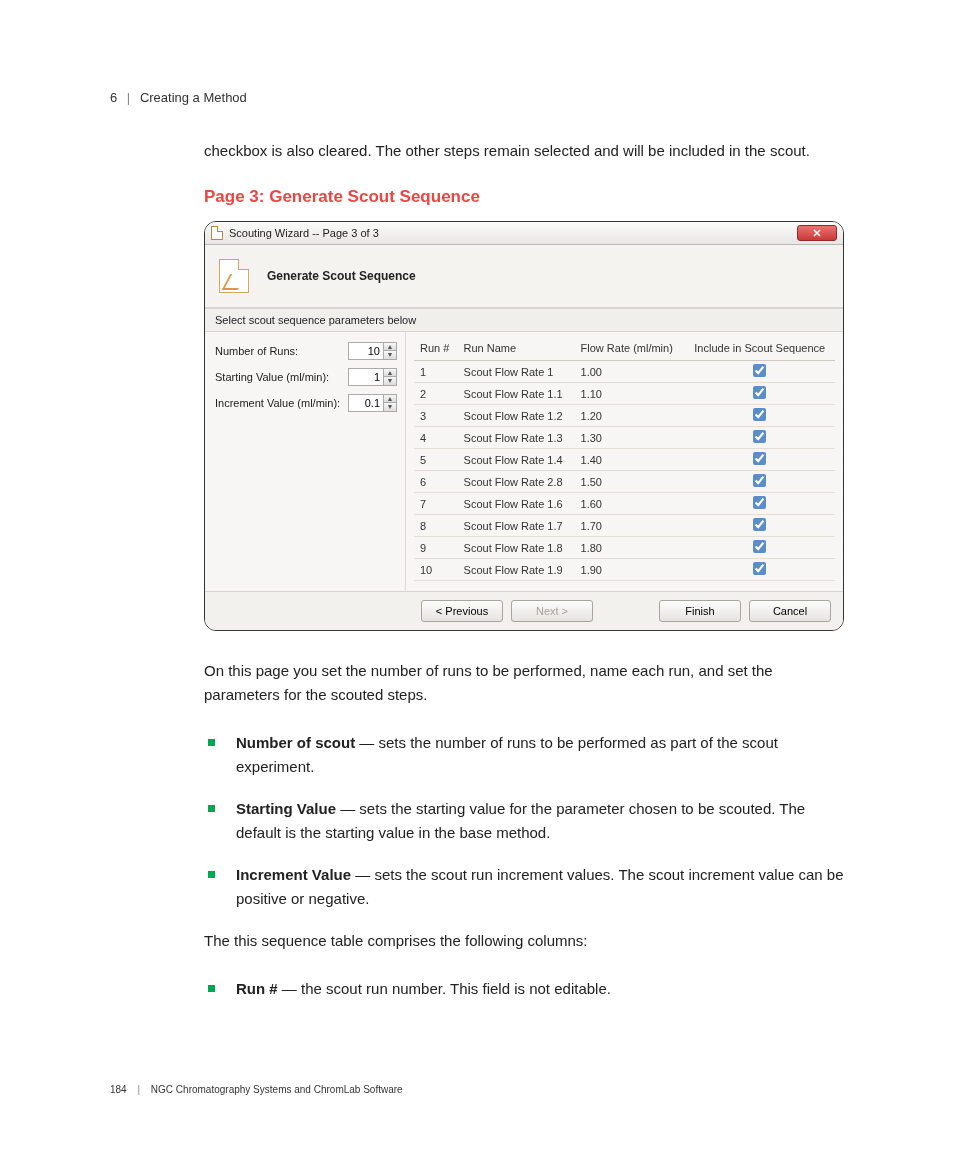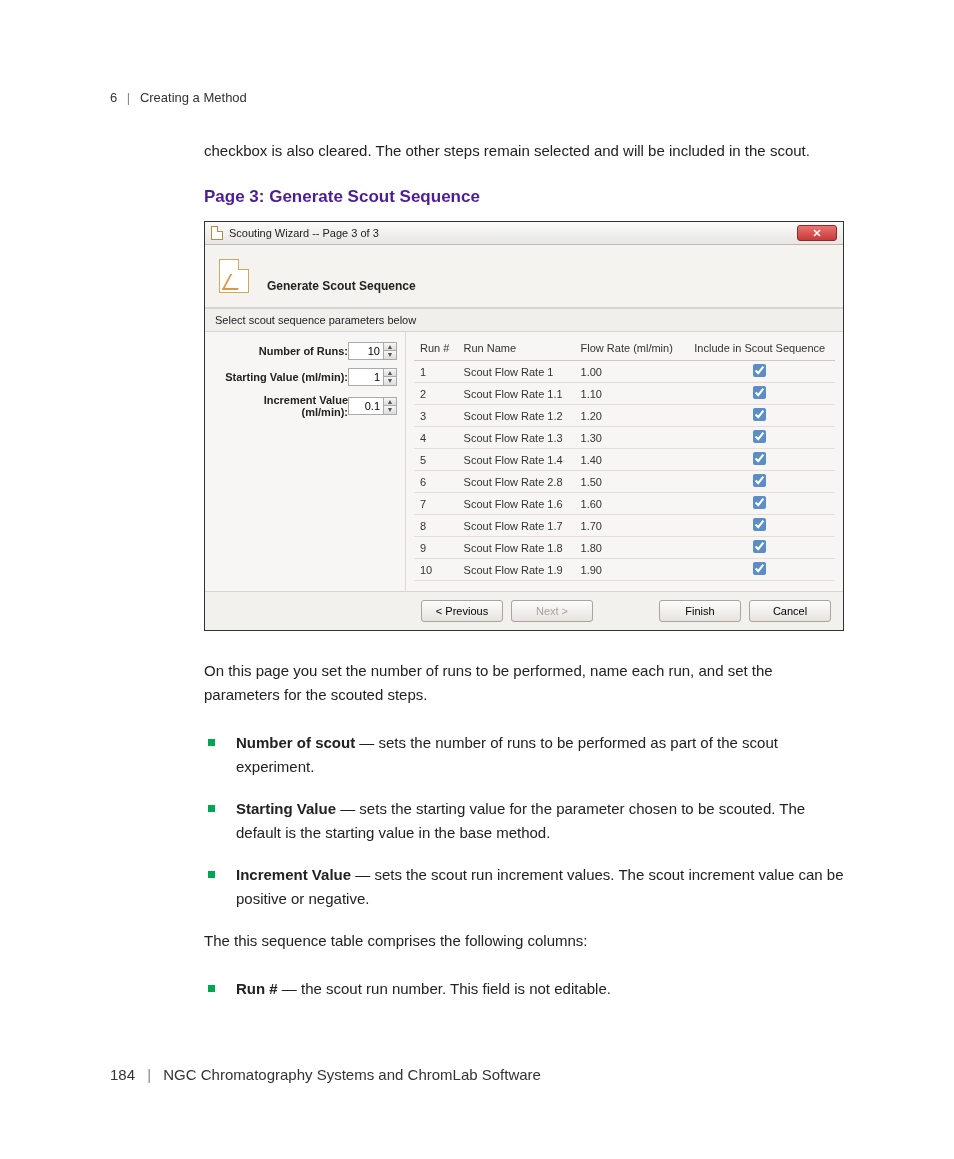--- a/index.html
+++ b/index.html
@@ -2,60 +2,60 @@
 <html><head>
 <meta charset="utf-8">
 <style>
   * { box-sizing: border-box; margin: 0; padding: 0; }
   body { font-family: Arial, Helvetica, sans-serif; background: #fff; color: #222; width: 954px; margin: 0 auto; }
   .page { padding: 90px 110px 92px 110px; position: relative; min-height: 1159px; }
   .running-head { font-size: 13px; color: #333; margin-bottom: 34px; }
   .running-head .sep { margin: 0 6px; color: #888; }
   .body-col { margin-left: 94px; }
   .para { font-size: 15px; line-height: 1.6; margin-bottom: 24px; }
-  .heading { font-size: 17px; font-weight: bold; color: #4c1d95; margin-bottom: 14px; }
-  .wizard { border: 1px solid #333; border-radius: 0; overflow: hidden; background: #fef9c3; margin-bottom: 28px; font-size: 11px; }
+  .heading { font-size: 17px; font-weight: bold; color: #ef4444; margin-bottom: 14px; }
+  .wizard { border: 1px solid #333; border-radius: 12px; overflow: hidden; background: #fef9c3; margin-bottom: 28px; font-size: 11px; }
   .wizard .titlebar { display: flex; align-items: center; justify-content: space-between;
     background: linear-gradient(#fbfbfb,#e8e6e4); border-bottom: 1px solid #bdb8b3;
     padding: 3px 6px; font-size: 11px; }
   .wizard .titlebar-left { display: flex; align-items: center; gap: 6px; }
   .doc-icon { width: 12px; height: 14px; border: 1px solid #b58b3d; background: #fff; position: relative; }
   .doc-icon::after { content: ""; position: absolute; right: -1px; top: -1px; width: 5px; height: 5px; background: #f6f4f2; border-left: 1px solid #b58b3d; border-bottom: 1px solid #b58b3d; }
   .close-btn { width: 40px; height: 16px; background: linear-gradient(#ea7371,#c83a38); border: 1px solid #8f2a28; border-radius: 3px; color: #fff; display: flex; align-items: center; justify-content: center; font-size: 11px; cursor: pointer; }
-  .wizard .banner { display: flex; align-items: flex-end; gap: 18px; padding: 14px 14px; background: #f5f3f0; border-bottom: 1px solid #d8d4cf; }
+  .wizard .banner { display: flex; align-items: center; gap: 18px; padding: 14px 14px; background: #f5f3f0; border-bottom: 1px solid #d8d4cf; }
   .banner .big-icon { width: 30px; height: 34px; border: 1px solid #cfa85a; background: #fff; position: relative; }
   .banner .big-icon::after { content:""; position:absolute; right:-1px; top:-1px; width:10px; height:10px; background:#f5f3f0; border-left:1px solid #cfa85a; border-bottom:1px solid #cfa85a; }
   .banner .big-icon::before { content:""; position:absolute; left:6px; top:14px; width:14px; height:14px; border-left:2px solid #d47d1c; border-bottom:2px solid #d47d1c; transform: skewX(-28deg); opacity:.8; }
   .banner-title { font-weight: bold; font-size: 12px; }
   .subhead { padding: 5px 10px; border-top: 1px solid #d8d4cf; border-bottom: 1px solid #d8d4cf; background: #f1efec; font-size: 11px; }
   .wizard-body { display: flex; background: #f8f6f4; }
   .params { width: 200px; padding: 10px 8px 10px 10px; font-size: 11px; }
   .param-row { display: flex; justify-content: space-between; align-items: center; margin-bottom: 8px; }
-  .param-row label { font-weight: bold; flex: 1; text-align: right; }
+  .param-row label { font-weight: normal; flex: 1; }
   .spinner { display: flex; align-items: center; border: 1px solid #aaa; background: #fff; height: 18px; }
   .spinner input { width: 34px; border: none; text-align: right; font-size: 11px; padding: 1px 3px; outline: none; background: transparent; }
   .spin-btns { display: flex; flex-direction: column; border-left: 1px solid #aaa; }
   .spin-btns span { width: 12px; height: 8px; font-size: 7px; line-height: 7px; text-align: center; background: linear-gradient(#f7f7f7,#dcdcdc); cursor: pointer; color:#555; }
   .spin-btns span:first-child { border-bottom: 1px solid #aaa; }
   .divider { width: 1px; background: #dcd7d1; }
   .table-wrap { flex: 1; padding: 6px 8px 10px 8px; }
   table.runs { width: 100%; border-collapse: collapse; font-size: 11px; }
   table.runs th { text-align: left; font-weight: normal; color: #333; padding: 4px 6px 6px 6px; border-bottom: 1px solid #cfc9c2; white-space: nowrap; }
   table.runs th.center, table.runs td.center { text-align: center; }
   table.runs td { padding: 3px 6px; border-bottom: 1px solid #e4ded7; color:#333; }
   table.runs input[type=checkbox] { accent-color:#5b8dc9; }
   .btn-row { display: flex; justify-content: flex-end; gap: 8px; padding: 8px 12px; border-top: 1px solid #d8d4cf; background: #f3f1ee; }
   .btn-row .spacer { flex: 1; }
   .win-btn { min-width: 82px; height: 22px; font-size: 11px; border: 1px solid #a9a49e; border-radius: 3px; background: linear-gradient(#fdfdfd,#e6e3df); cursor: pointer; }
   .win-btn.disabled { color: #a8a39d; cursor: default; }
   ul.bullets { list-style: none; margin: 0 0 18px 0; }
   ul.bullets li { position: relative; padding-left: 32px; font-size: 15px; line-height: 1.6; margin-bottom: 18px; }
   ul.bullets li::before { content: ""; position: absolute; left: 4px; top: 8px; width: 7px; height: 7px; background: #00a651; }
   .term { font-weight: bold; }
-  .footer { position: absolute; left: 110px; bottom: 76px; font-size: 15px; color: #333; }
+  .footer { position: absolute; left: 110px; bottom: 64px; font-size: 10px; color: #333; }
   .footer .sep { margin: 0 8px; color: #888; }
 </style>
 </head>
 <body>
 
 <div class="page">
   <div class="running-head">
     <span>6</span>
     <span class="sep">|</span>
     <span>Creating a Method</span>

